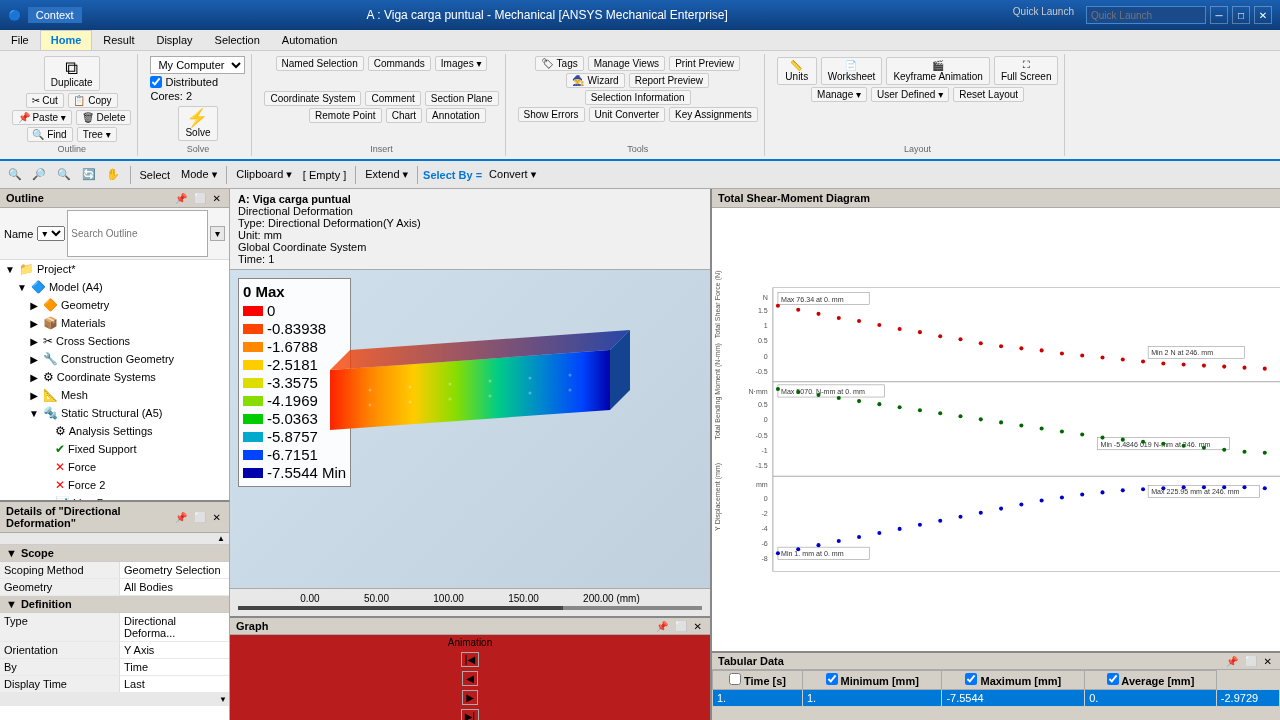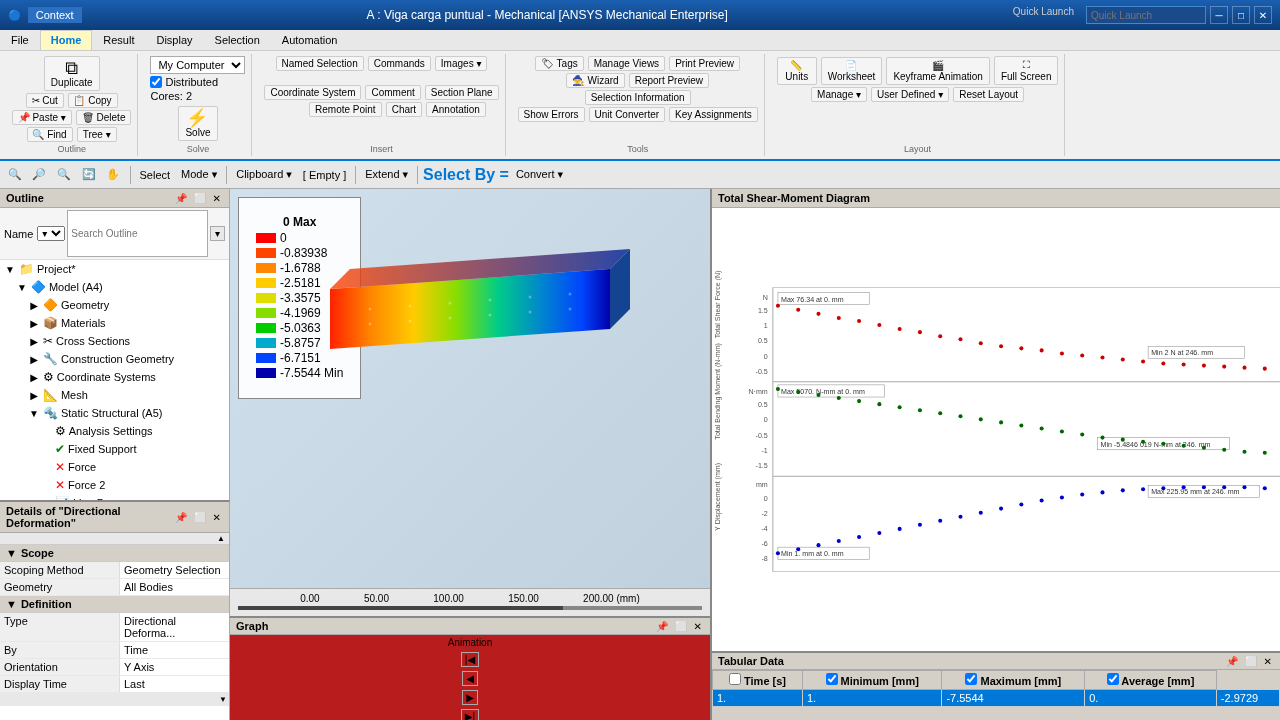--- a/index.html
+++ b/index.html
@@ -138,21 +138,21 @@
     </button>
     <span class="ribbon-group-label">Solve</span>
   </div>
 
   <div class="ribbon-group">
     <div class="ribbon-row">
       <button class="ribbon-btn-small">Named Selection</button>
       <button class="ribbon-btn-small">Commands</button>
       <button class="ribbon-btn-small">Images ▾</button>
     </div>
-    <div class="ribbon-row" style="margin-top:14px;">
+    <div class="ribbon-row" style="margin-top:20px;">
       <button class="ribbon-btn-small">Coordinate System</button>
       <button class="ribbon-btn-small">Comment</button>
       <button class="ribbon-btn-small">Section Plane</button>
     </div>
     <div class="ribbon-row" style="margin-top:2px;margin-left:32px;">
       <button class="ribbon-btn-small">Remote Point</button>
       <button class="ribbon-btn-small">Chart</button>
       <button class="ribbon-btn-small">Annotation</button>
     </div>
     <span class="ribbon-group-label">Insert</span>
@@ -215,21 +215,21 @@
   <button class="toolbar-btn">✋</button>
   <div class="toolbar-sep"></div>
   <button class="toolbar-btn">Select</button>
   <button class="toolbar-btn">Mode ▾</button>
   <div class="toolbar-sep"></div>
   <button class="toolbar-btn">Clipboard ▾</button>
   <button class="toolbar-btn">[ Empty ]</button>
   <div class="toolbar-sep"></div>
   <button class="toolbar-btn">Extend ▾</button>
   <div class="toolbar-sep"></div>
-  <span style="font-size:16px;font-weight:bold;color:#0078d7;">Select By =</span>
+  <span style="font-size:11px;font-weight:bold;color:#0078d7;">Select By =</span>
   <button class="toolbar-btn">Convert ▾</button>
 </div>
 
 <div style="display:flex; height:calc(720px - 30px - 24px - 76px - 28px); overflow:hidden;">
 
   <div class="outline-panel">
     <div class="panel-header">
       <span>Outline</span>
       <div class="panel-controls">
         <button class="panel-ctrl-btn">📌</button>
@@ -338,24 +338,32 @@
       </div>
     </div>
   </div>
 
   <div style="flex:1; display:flex; flex-direction:column; overflow:hidden;">
 
     <div style="flex:1; display:flex; overflow:hidden;">
 
       <div style="flex:1; display:flex; flex-direction:column; background:#c8d8e0; position:relative;">
 
+        <div style="background:#f0f0f0; border-bottom:1px solid #aaa; padding:4px 8px; font-size:11px;">
+          <div style="font-weight:bold;">A: Viga carga puntual</div>
+          <div>Directional Deformation</div>
+          <div>Type: Directional Deformation(Y Axis)</div>
+          <div>Unit: mm</div>
+          <div>Global Coordinate System</div>
+          <div>Time: 1</div>
+        </div>
 
         <div style="flex:1; position:relative; background:linear-gradient(135deg, #d0e0ec, #c0d0dc);">
 
-          <div style="position:absolute;left:8px;top:8px;background:rgba(255,255,255,0.9);border:1px solid #888;padding:17px;font-size:12px;text-align:center;">
+          <div style="position:absolute;left:8px;top:8px;background:rgba(255,255,255,0.9);border:1px solid #888;padding:4px;font-size:15px;">
             <div style="font-weight:bold;margin-bottom:2px;">0 Max</div>
             <div class="scale-row">
                 <div class="scale-color" style="background:#ff0000;"></div>
                 <span>0</span>
               </div>
             <div class="scale-row">
                 <div class="scale-color" style="background:#ff4400;"></div>
                 <span>-0.83938</span>
               </div>
             <div class="scale-row">
@@ -704,26 +712,26 @@
   </div>
   <div class="details-section">
     <span>▼</span>
     <span>Definition</span>
   </div>
   <div class="details-row">
     <div class="details-label">Type</div>
     <div class="details-value">Directional Deforma...</div>
   </div>
   <div class="details-row">
+    <div class="details-label">Orientation</div>
+    <div class="details-value">Y Axis</div>
+  </div>
+  <div class="details-row">
     <div class="details-label">By</div>
     <div class="details-value">Time</div>
-  </div>
-  <div class="details-row">
-    <div class="details-label">Orientation</div>
-    <div class="details-value">Y Axis</div>
   </div>
   <div class="details-row">
     <div class="details-label">Display Time</div>
     <div class="details-value">Last</div>
   </div>
   <div style="display:flex;align-items:center;justify-content:flex-end;padding:2px;background:#e8e8e8;">
     <button style="font-size:8px;border:none;background:none;cursor:pointer;">▼</button>
   </div>
 </div>
 

